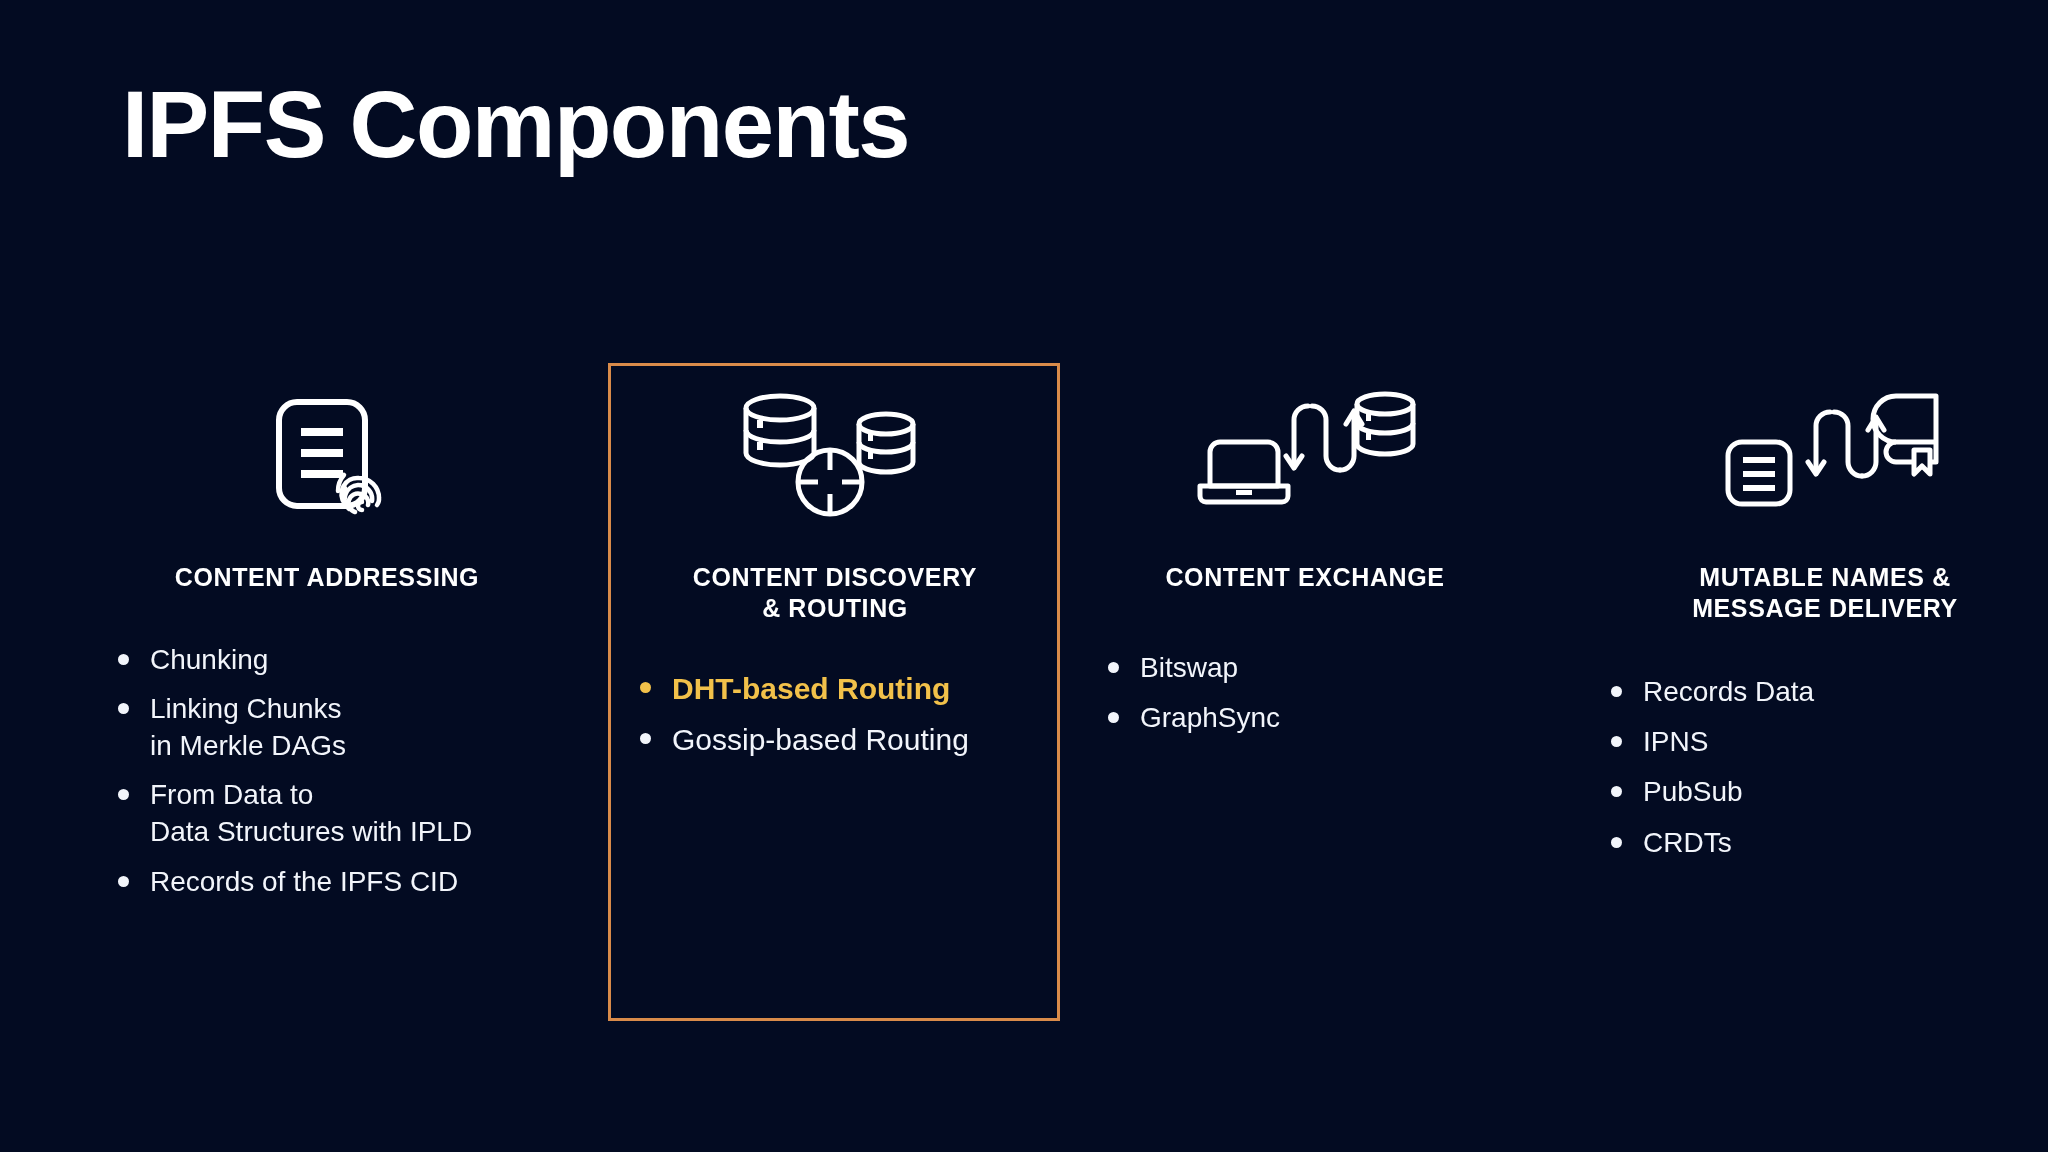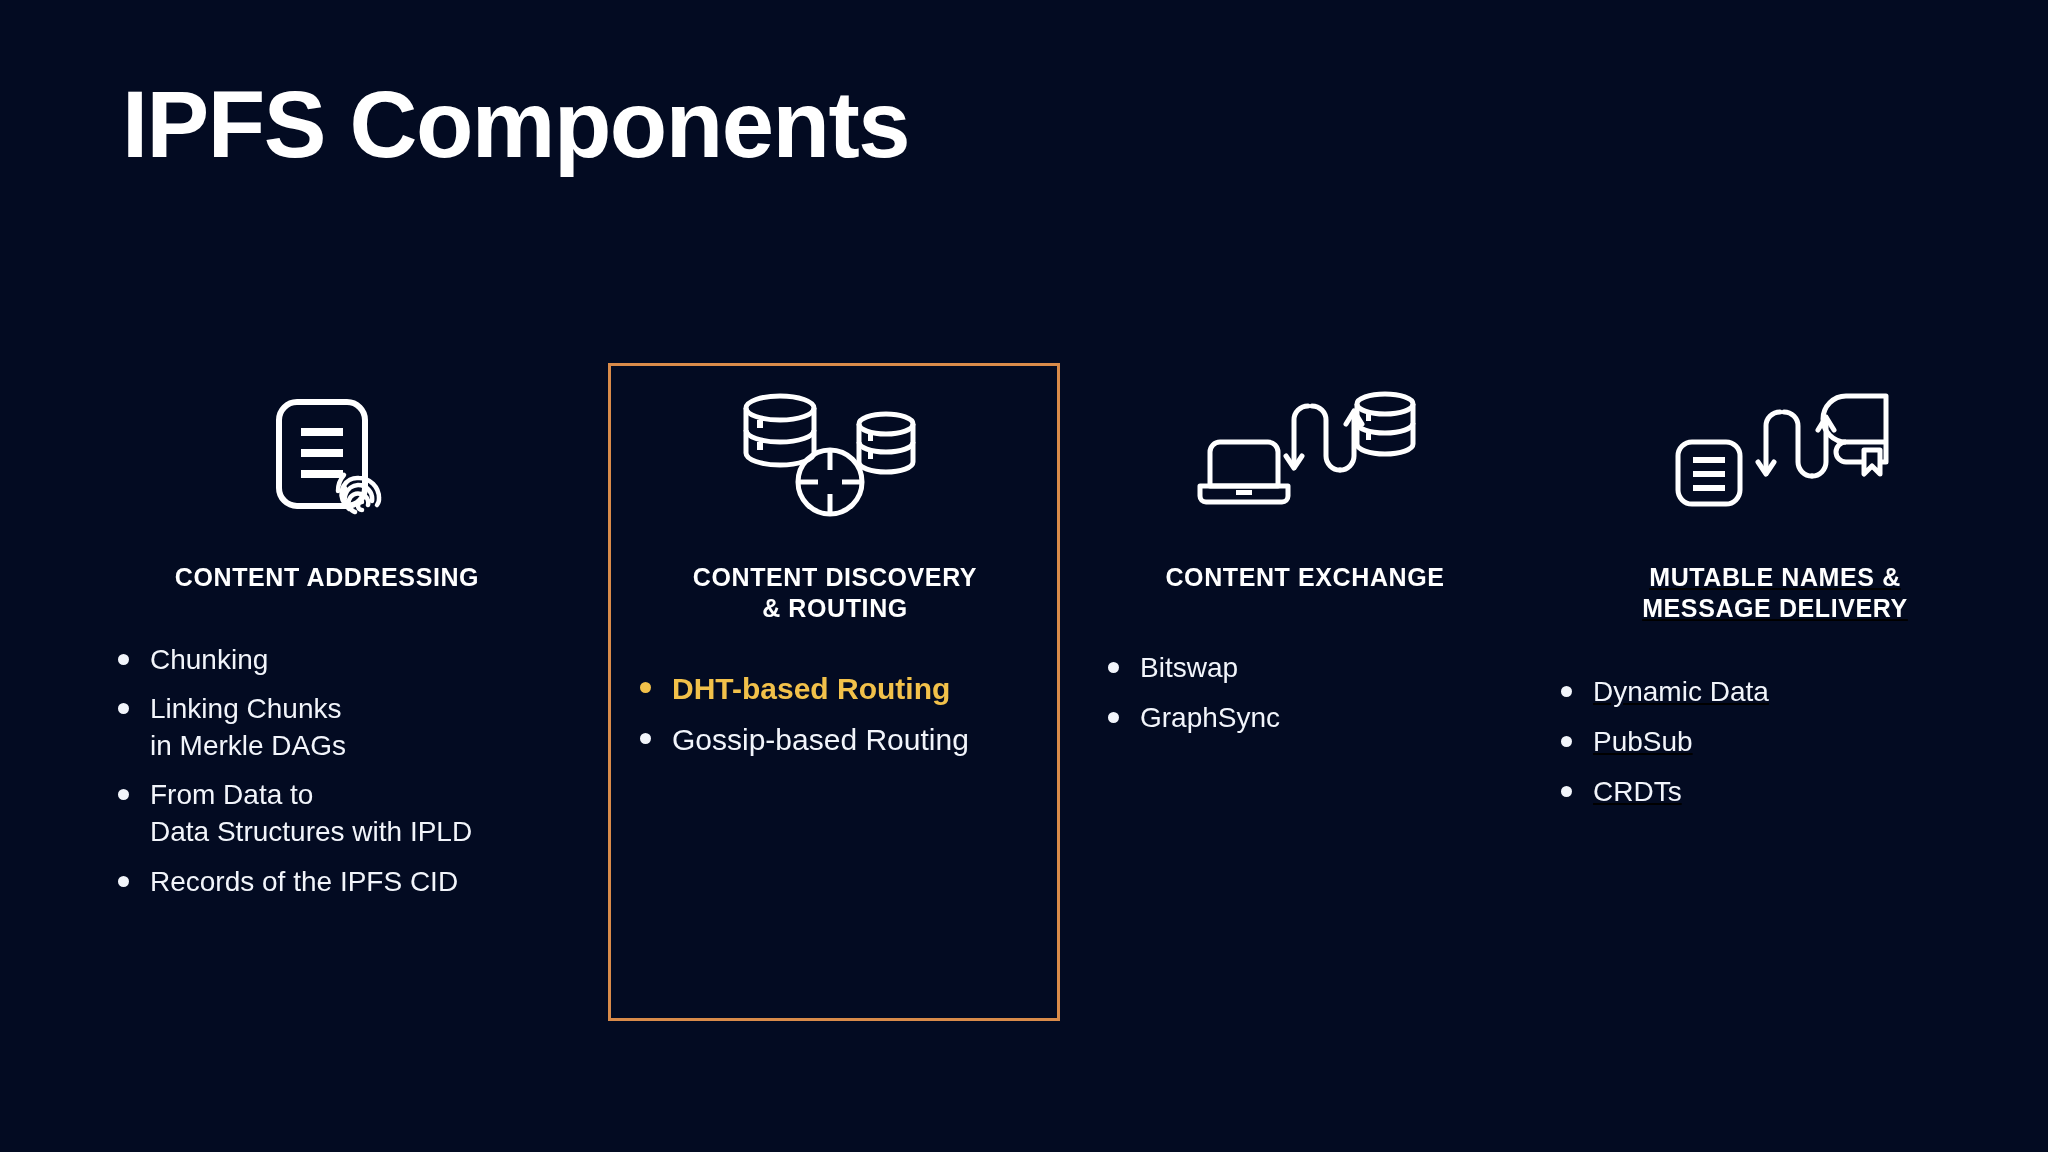--- a/index.html
+++ b/index.html
@@ -28,21 +28,21 @@
     left:0; top:360px;
     width:2048px;
   }
   .col {
     position:absolute;
     top:0;
   }
   .col-1 { left:112px;  width:430px; }
   .col-2 { left:610px;  width:450px; }
   .col-3 { left:1090px; width:430px; }
-  .col-4 { left:1555px; width:440px;text-decoration:underline; }
+  .col-4 { left:1605px; width:440px; }
 
   .highlight-box {
     position:absolute;
     left:608px; top:363px;
     width:452px; height:658px;
     border:3px solid #d98b4a;
     background:transparent;
   }
 
   .icon-wrap {
@@ -263,21 +263,25 @@
           </g>
         </svg>
       </div>
       <div class="col-head">
         <div>MUTABLE NAMES &amp;</div>
         <div>MESSAGE DELIVERY</div>
       </div>
       <ul class="bullets">
         <li>
           <span class="dot"></span>
-          <span style="white-space:pre-line">Dynamic Data</span>
+          <span style="white-space:pre-line">Records Data</span>
+        </li>
+        <li>
+          <span class="dot"></span>
+          <span style="white-space:pre-line">IPNS</span>
         </li>
         <li>
           <span class="dot"></span>
           <span style="white-space:pre-line">PubSub</span>
         </li>
         <li>
           <span class="dot"></span>
           <span style="white-space:pre-line">CRDTs</span>
         </li>
       </ul>

